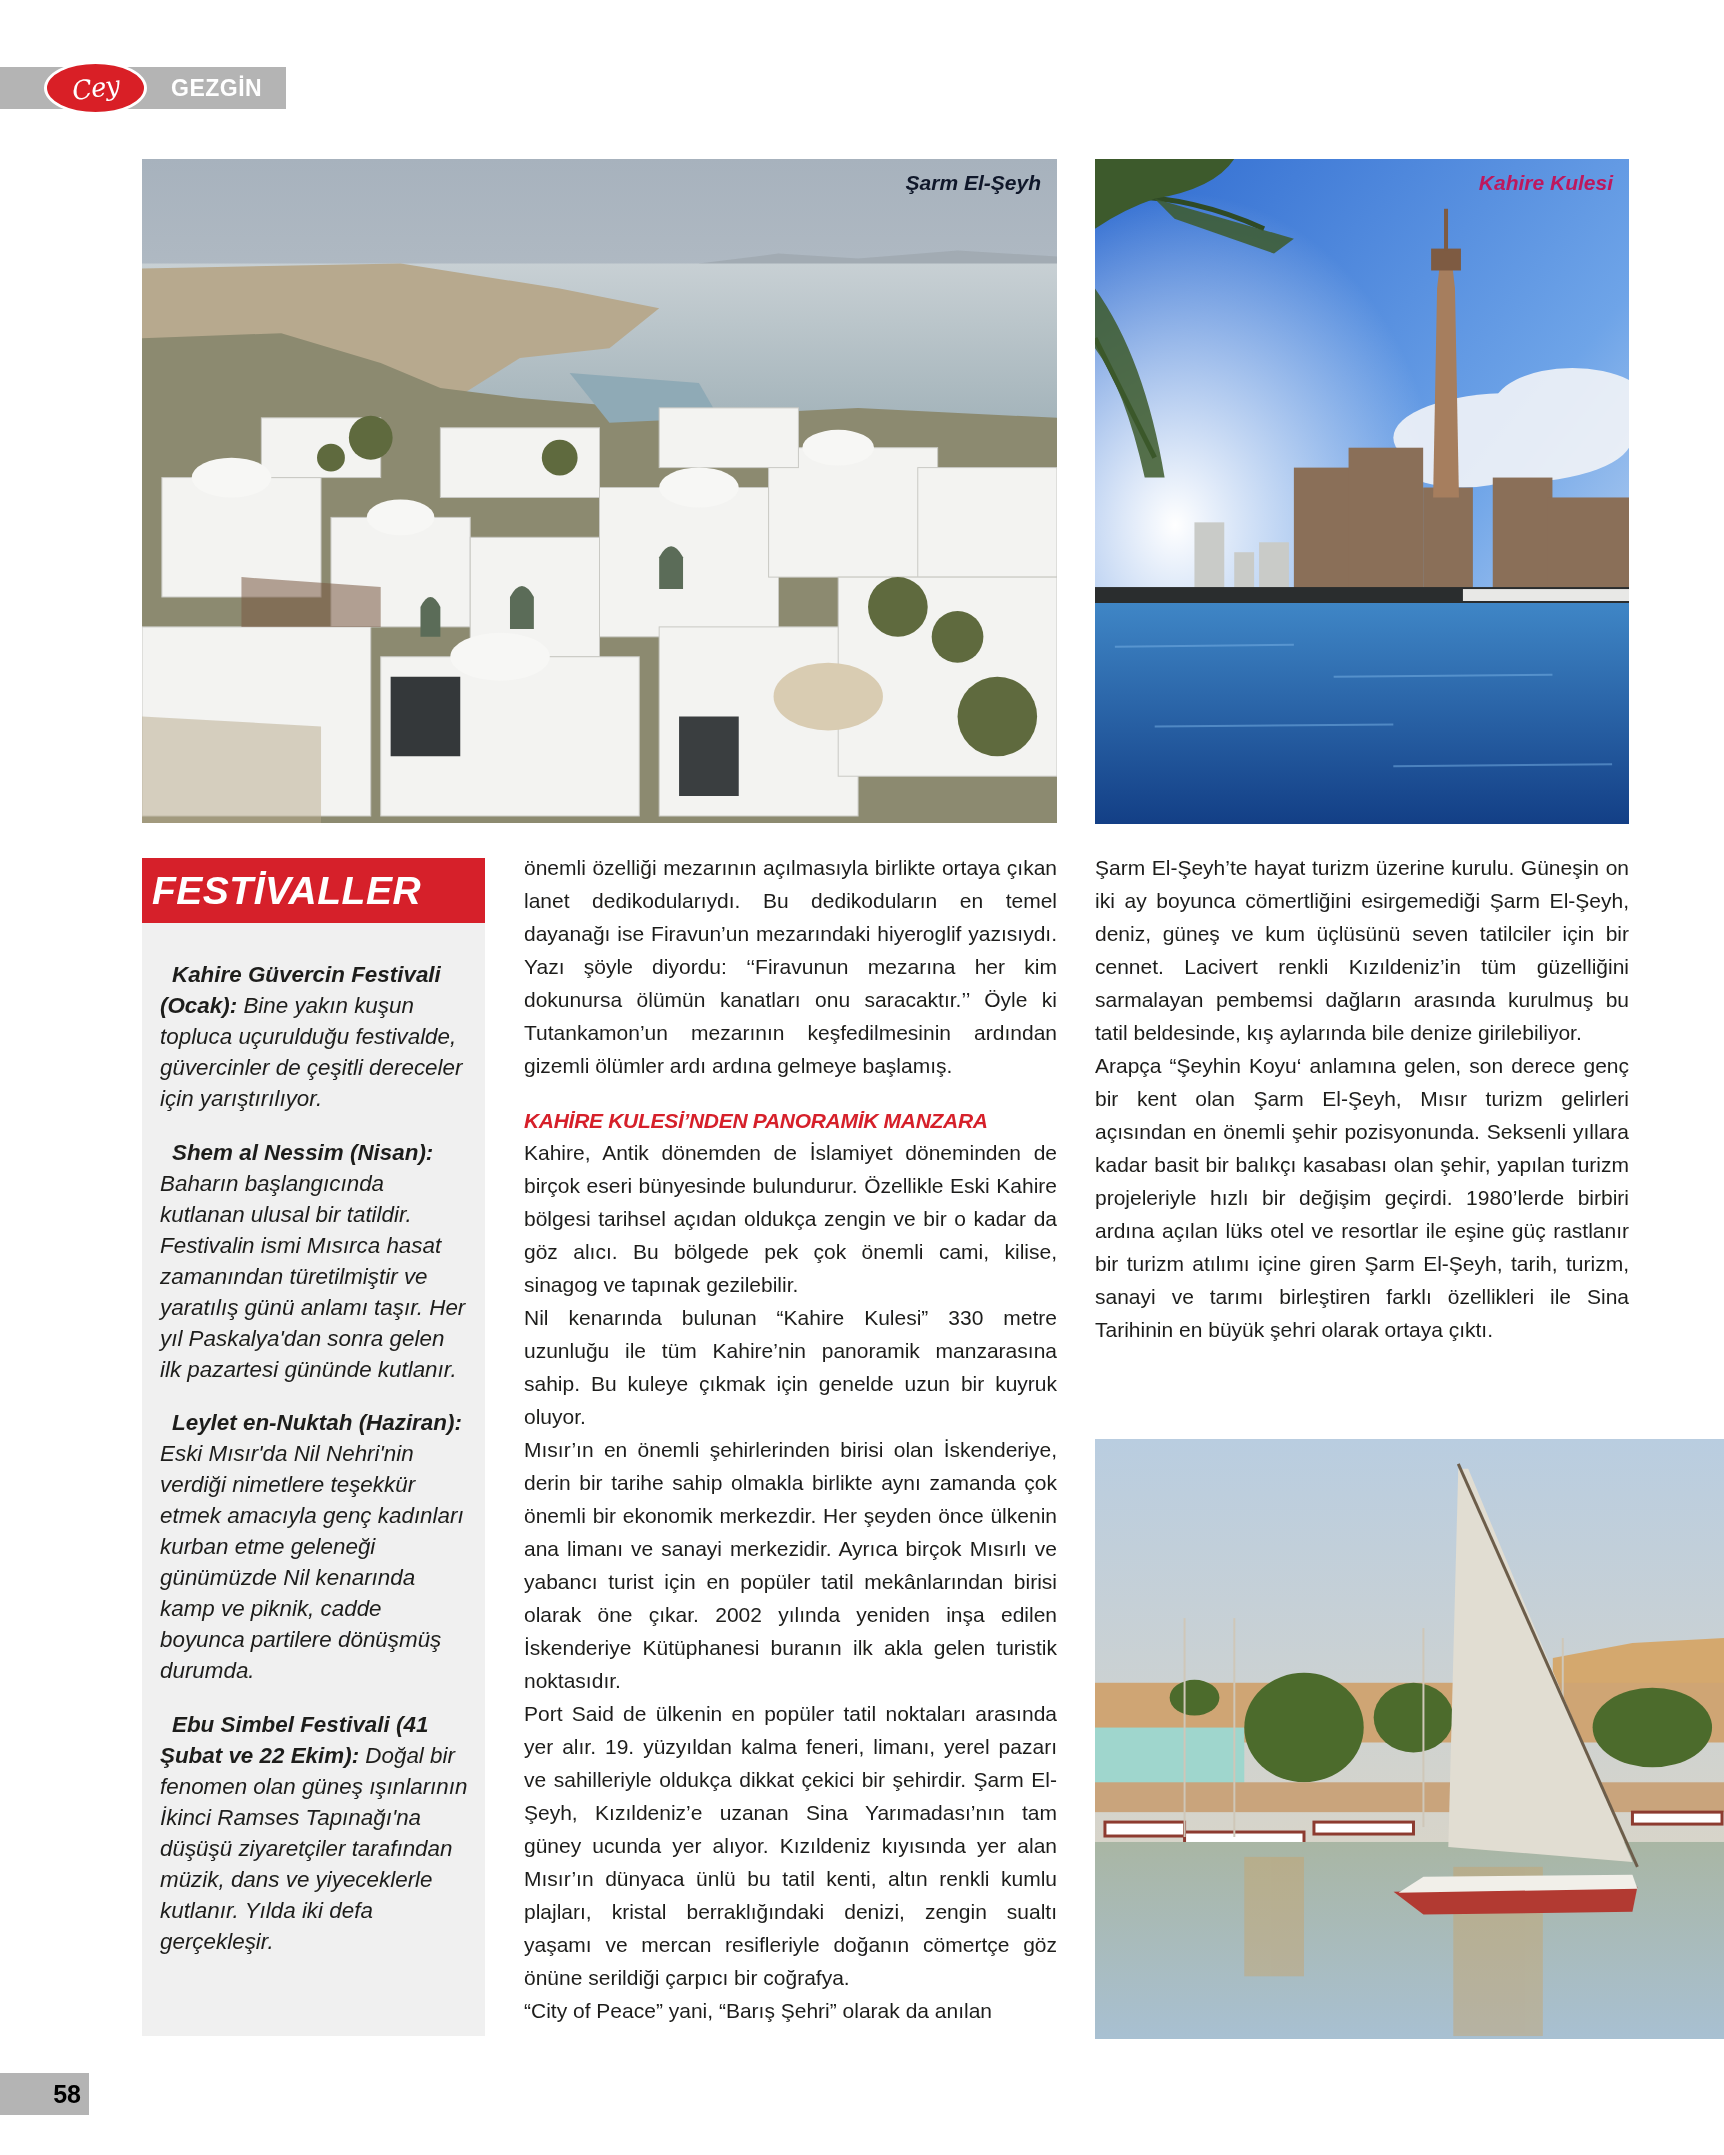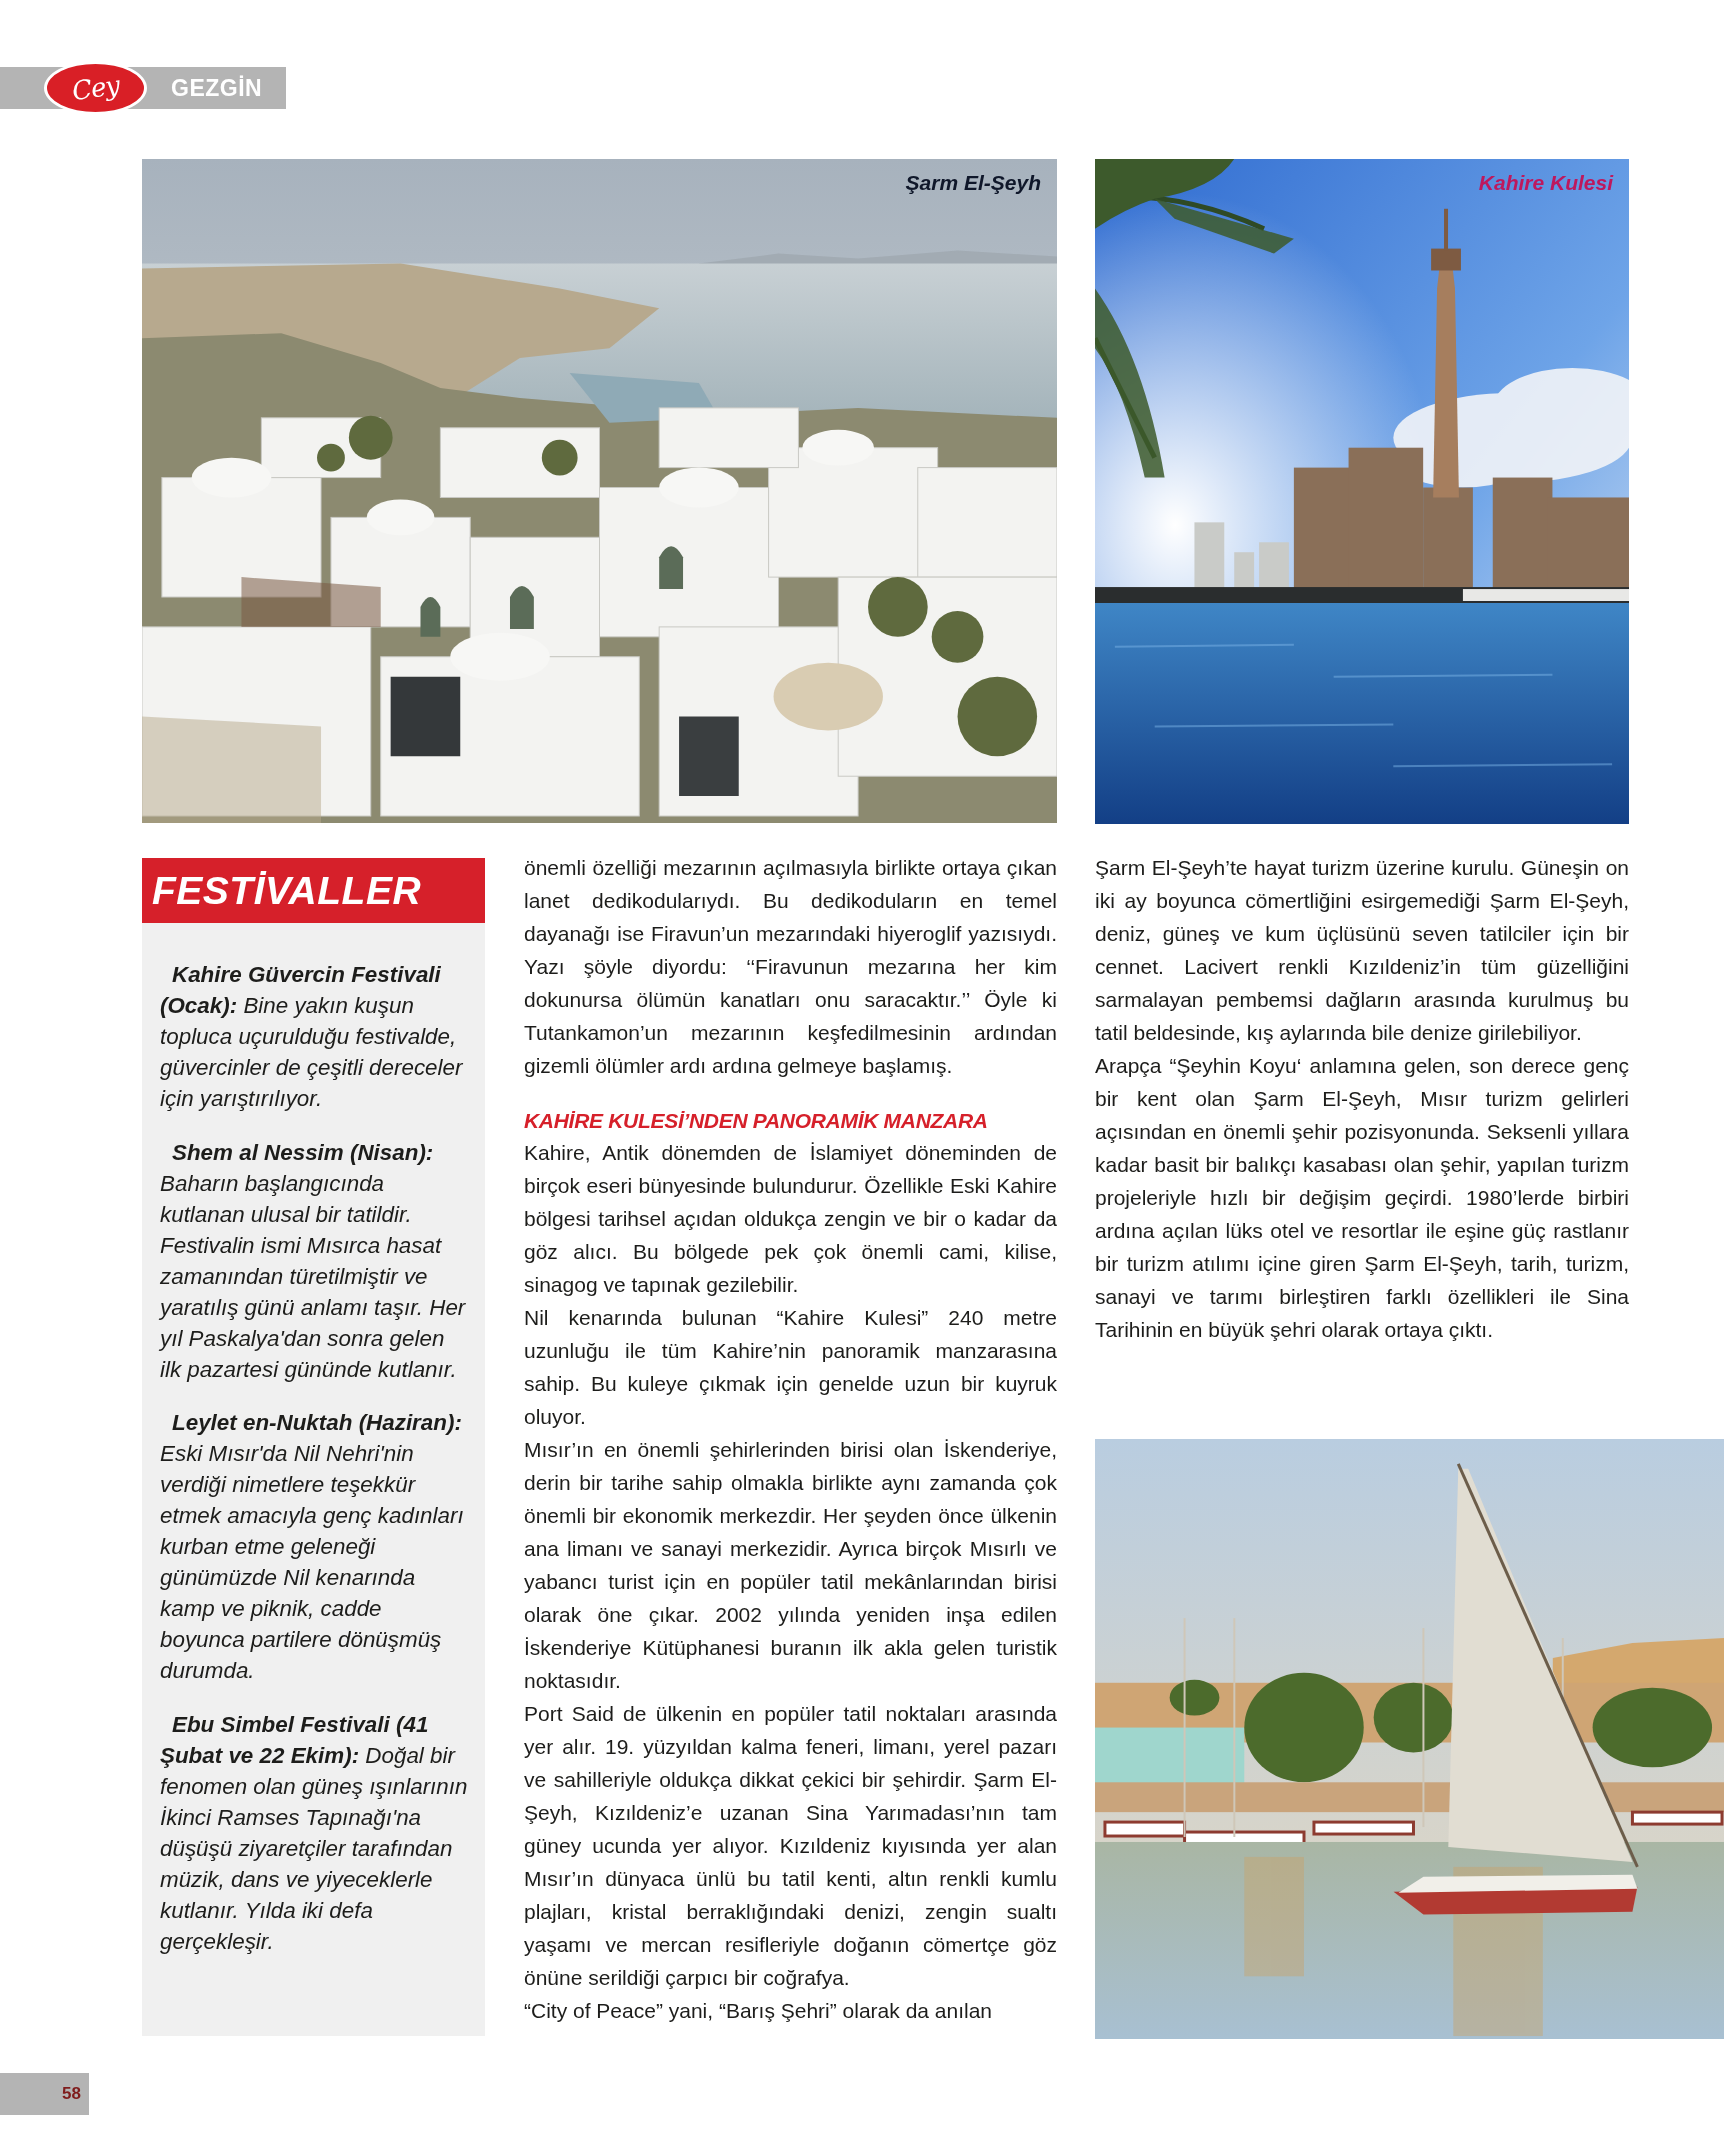--- a/index.html
+++ b/index.html
@@ -67,22 +67,22 @@
   .subheading {
     color: #d6202a; font-weight: bold; font-style: italic; font-size: 21px;
     letter-spacing: -0.3px; margin-top: 24px; line-height: 30px; text-transform: uppercase;
   }
 
   
   .page-number-bar {
     position: absolute; left: 0; top: 2073px; width: 89px; height: 42px; background: #b4b4b4;
   }
   .page-number {
-    position: absolute; right: 8px; top: 0; line-height: 42px; color: #7f1d1d;
-    font-weight: bold; font-size: 17px;
+    position: absolute; right: 8px; top: 0; line-height: 42px; color: #000000;
+    font-weight: bold; font-size: 25px;
   }
 </style>
 </head>
 <body>
 
 <div class="header-strip"></div>
 <div class="logo-oval">
   <span class="logo-script">Cey</span>
 </div>
 <div class="section-label">GEZGİN</div>
@@ -272,21 +272,21 @@
     <p class="festival">
       <span class="f-name">Ebu Simbel Festivali  (41 Şubat ve 22 Ekim):</span><span> Doğal bir fenomen olan güneş ışınlarının İkinci Ramses Tapınağı'na düşüşü ziyaretçiler tarafından müzik, dans ve yiyeceklerle kutlanır. Yılda iki defa gerçekleşir.</span>
     </p>
   </div>
 </div>
 
 <div class="column" id="col-middle">
   <p>önemli özelliği mezarının açılmasıyla birlikte ortaya çıkan lanet dedikodularıydı. Bu dedikoduların en temel dayanağı ise Firavun’un mezarındaki hiyeroglif yazısıydı. Yazı şöyle diyordu: ‘‘Firavunun mezarına her kim dokunursa ölümün kanatları onu saracaktır.’’ Öyle ki Tutankamon’un mezarının keşfedilmesinin ardından gizemli ölümler ardı ardına gelmeye başlamış.</p>
   <div class="subheading">KAHİRE KULESİ’NDEN PANORAMİK MANZARA</div>
   <p>Kahire, Antik dönemden de İslamiyet döneminden de birçok eseri bünyesinde bulundurur. Özellikle Eski Kahire bölgesi tarihsel açıdan oldukça zengin ve bir o kadar da göz alıcı. Bu bölgede pek çok önemli cami, kilise, sinagog ve tapınak gezilebilir.</p>
-  <p>Nil kenarında bulunan “Kahire Kulesi” 240 metre uzunluğu ile tüm Kahire’nin panoramik manzarasına sahip. Bu kuleye çıkmak için genelde uzun bir kuyruk oluyor.</p>
+  <p>Nil kenarında bulunan “Kahire Kulesi” 330 metre uzunluğu ile tüm Kahire’nin panoramik manzarasına sahip. Bu kuleye çıkmak için genelde uzun bir kuyruk oluyor.</p>
   <p>Mısır’ın en önemli şehirlerinden birisi olan İskenderiye, derin bir tarihe sahip olmakla birlikte aynı zamanda çok önemli bir ekonomik merkezdir. Her şeyden önce ülkenin ana limanı ve sanayi merkezidir. Ayrıca birçok Mısırlı ve yabancı turist için en popüler tatil mekânlarından birisi olarak öne çıkar. 2002 yılında yeniden inşa edilen İskenderiye Kütüphanesi buranın ilk akla gelen turistik noktasıdır.</p>
   <p>Port Said de ülkenin en popüler tatil noktaları arasında yer alır. 19. yüzyıldan kalma feneri, limanı, yerel pazarı ve sahilleriyle oldukça dikkat çekici bir şehirdir. Şarm El-Şeyh, Kızıldeniz’e uzanan Sina Yarımadası’nın tam güney ucunda yer alıyor. Kızıldeniz kıyısında yer alan Mısır’ın dünyaca ünlü bu tatil kenti, altın renkli kumlu plajları, kristal berraklığındaki denizi, zengin sualtı yaşamı ve mercan resifleriyle doğanın cömertçe göz önüne serildiği çarpıcı bir coğrafya.</p>
   <p>“City of Peace” yani, “Barış Şehri” olarak da anılan</p>
 </div>
 
 <div class="column" id="col-right">
   <p>Şarm El-Şeyh’te hayat turizm üzerine kurulu. Güneşin on iki ay boyunca cömertliğini esirgemediği Şarm El-Şeyh, deniz, güneş ve kum üçlüsünü seven tatilciler için bir cennet. Lacivert renkli Kızıldeniz’in tüm güzelliğini sarmalayan pembemsi dağların arasında kurulmuş bu tatil beldesinde, kış aylarında bile denize girilebiliyor.</p>
   <p>Arapça “Şeyhin Koyu‘ anlamına gelen, son derece genç bir kent olan Şarm El-Şeyh, Mısır turizm gelirleri açısından en önemli şehir pozisyonunda. Seksenli yıllara kadar basit bir balıkçı kasabası olan şehir, yapılan turizm projeleriyle hızlı bir değişim geçirdi. 1980’lerde birbiri ardına açılan lüks otel ve resortlar ile eşine güç rastlanır bir turizm atılımı içine giren Şarm El-Şeyh, tarih, turizm, sanayi ve tarımı birleştiren farklı özellikleri ile Sina Tarihinin en büyük şehri olarak ortaya çıktı.</p>
 </div>
 

